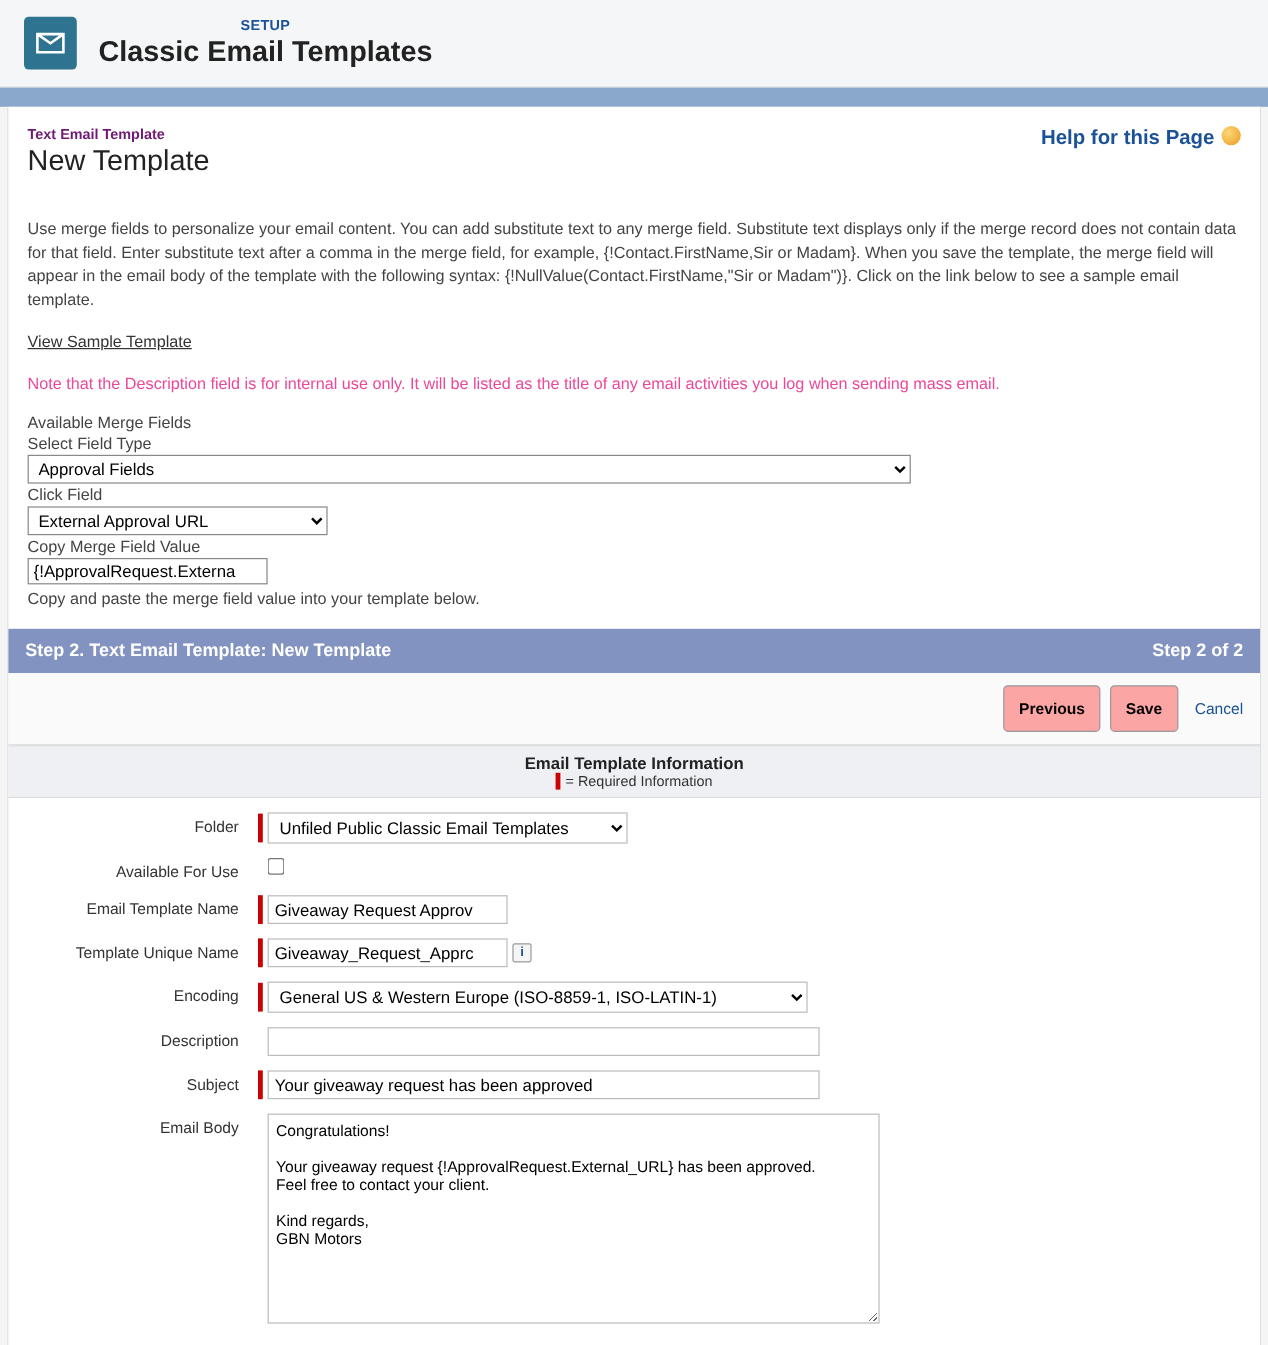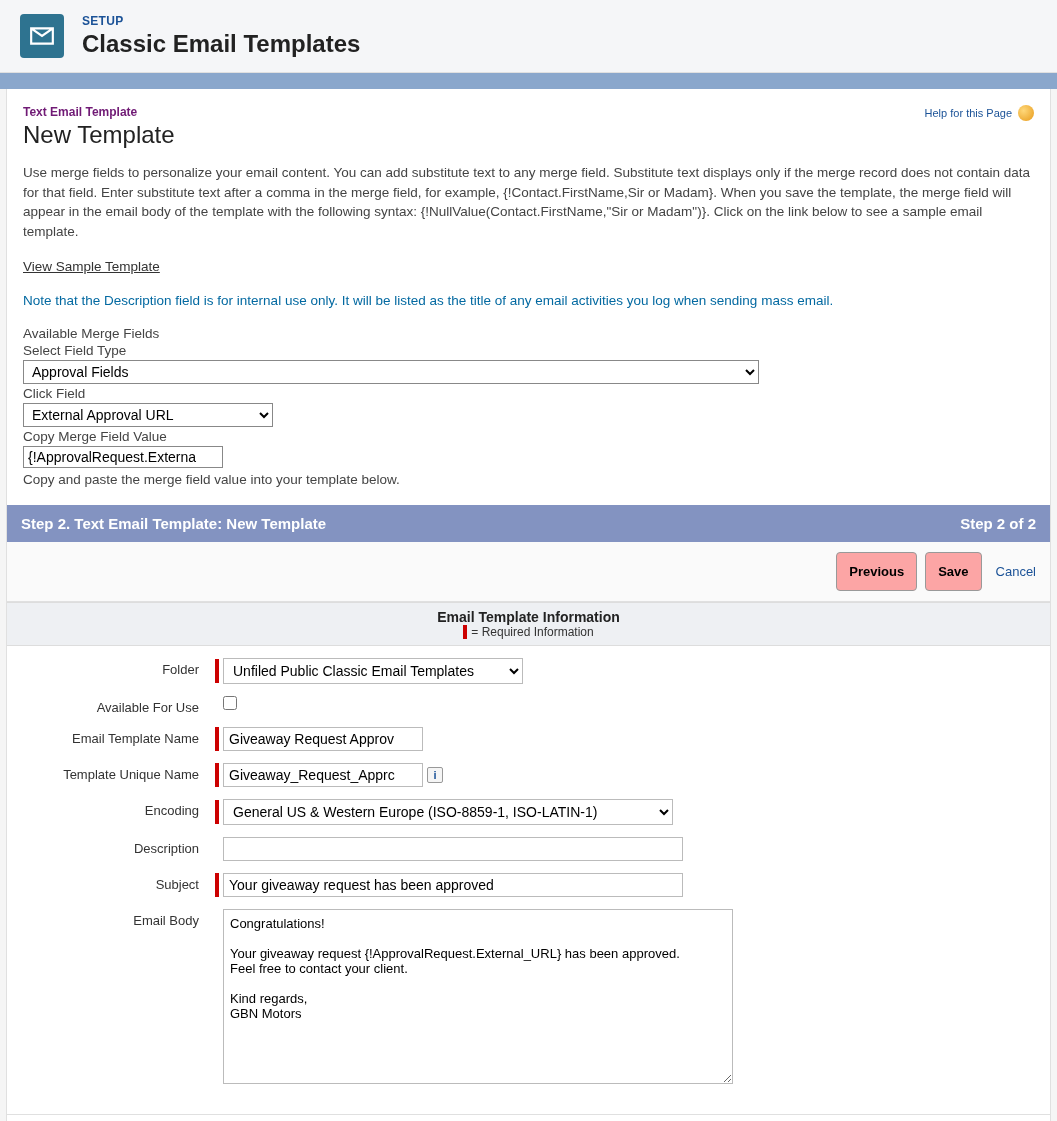--- a/index.html
+++ b/index.html
@@ -1,38 +1,38 @@
 <!DOCTYPE html>
 <html><head>
 <meta charset="utf-8">
 <style>
   * { box-sizing: border-box; margin: 0; padding: 0; }
   body { font-family: Arial, Helvetica, sans-serif; background: #f5f5f5; color: #333; }
   .page-header {
     display: flex; align-items: center; padding: 14px 20px;
-    background: #f5f6f8; border-bottom: 1px solid #e0e0e0;
+    background: #f5f6f8; border-bottom: 1px solid #e0e0e0; text-align: center;
   }
   .header-icon {
     width: 44px; height: 44px; background: #2e7390; border-radius: 4px;
     display: flex; align-items: center; justify-content: center; margin-right: 18px;
   }
   .header-icon svg { width: 26px; height: 26px; fill: #fff; }
   .header-txt .setup { color: #1b5297; font-size: 12px; font-weight: bold; letter-spacing: .3px; }
   .header-txt .title { font-size: 24px; font-weight: bold; color: #222; margin-top: 2px; }
   .blue-bar { height: 16px; background: #8aa7cc; }
   .content { background: #fff; margin: 0 6px; padding: 16px 0; border: 1px solid #e0e0e0; border-top:none; }
   .inner { padding: 0 16px; }
   .top-row { display: flex; justify-content: space-between; align-items: flex-start; }
   .subtitle { font-size: 12px; font-weight: bold; color: #701a75; }
   .page-title { font-size: 24px; color: #222; margin-top: 2px; }
-  .help { font-size: 11px; color: #1b5297; display: flex; align-items: center; gap: 6px; }
+  .help { font-size: 17px; color: #1b5297; display: flex; gap: 6px; font-weight: bold; }
   .help-icon { width: 16px; height: 16px; background: radial-gradient(circle at 35% 35%, #ffd87a,#e79a1a); border-radius: 50%; display:inline-block; }
-  .desc { font-size: 13.5px; color: #444; margin-top: 14px; line-height: 1.45; }
+  .desc { font-size: 13.5px; color: #444; margin-top: 32px; line-height: 1.45; }
   .link { color: #333; text-decoration: underline; font-size: 13.5px; display: inline-block; margin-top: 18px; cursor:pointer; }
-  .note { font-size: 13.5px; color: #0369a1; margin-top: 18px; }
+  .note { font-size: 13.5px; color: #ec4899; margin-top: 18px; }
   .merge-area { margin-top: 18px; font-size: 13.5px; color: #444; }
   .merge-area label { display:block; margin-top: 2px; }
   .merge-area select, .merge-area input[type=text] {
     font-size: 14px; padding: 2px 4px; border: 1px solid #888; background: #fff; margin-top:2px;
   }
   .merge-area .sel-wide { width: 736px; }
   .merge-area .sel-med { width: 250px; }
   .merge-area .inp-small { width: 200px; }
   .merge-help { font-size: 13.5px; color: #444; margin-top: 4px; }
   .step-bar {

